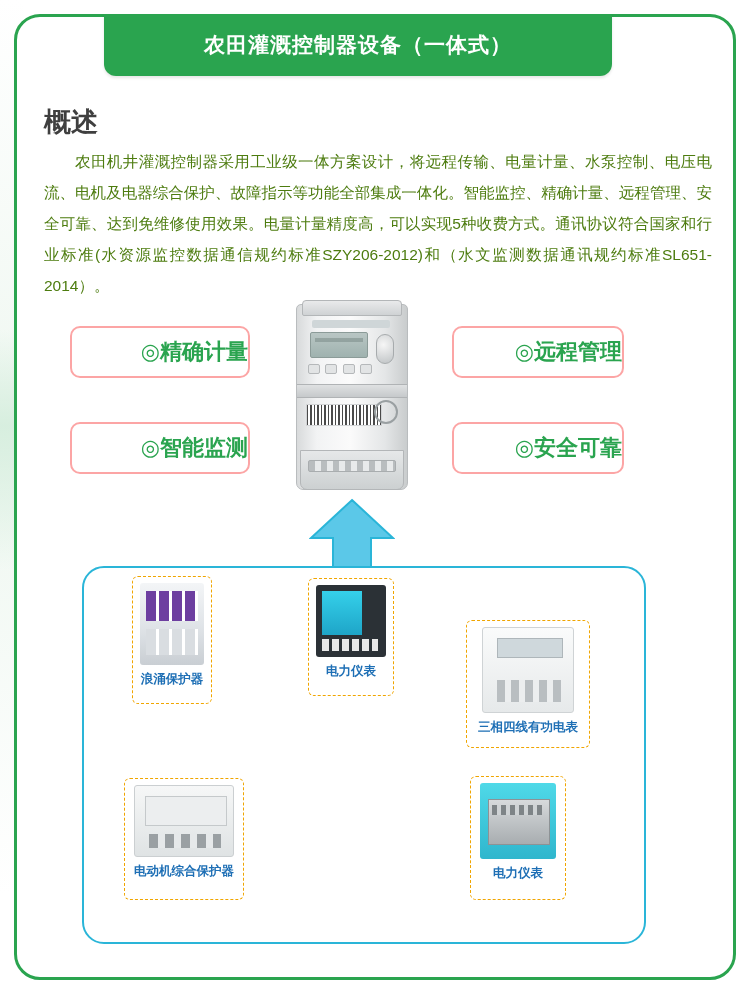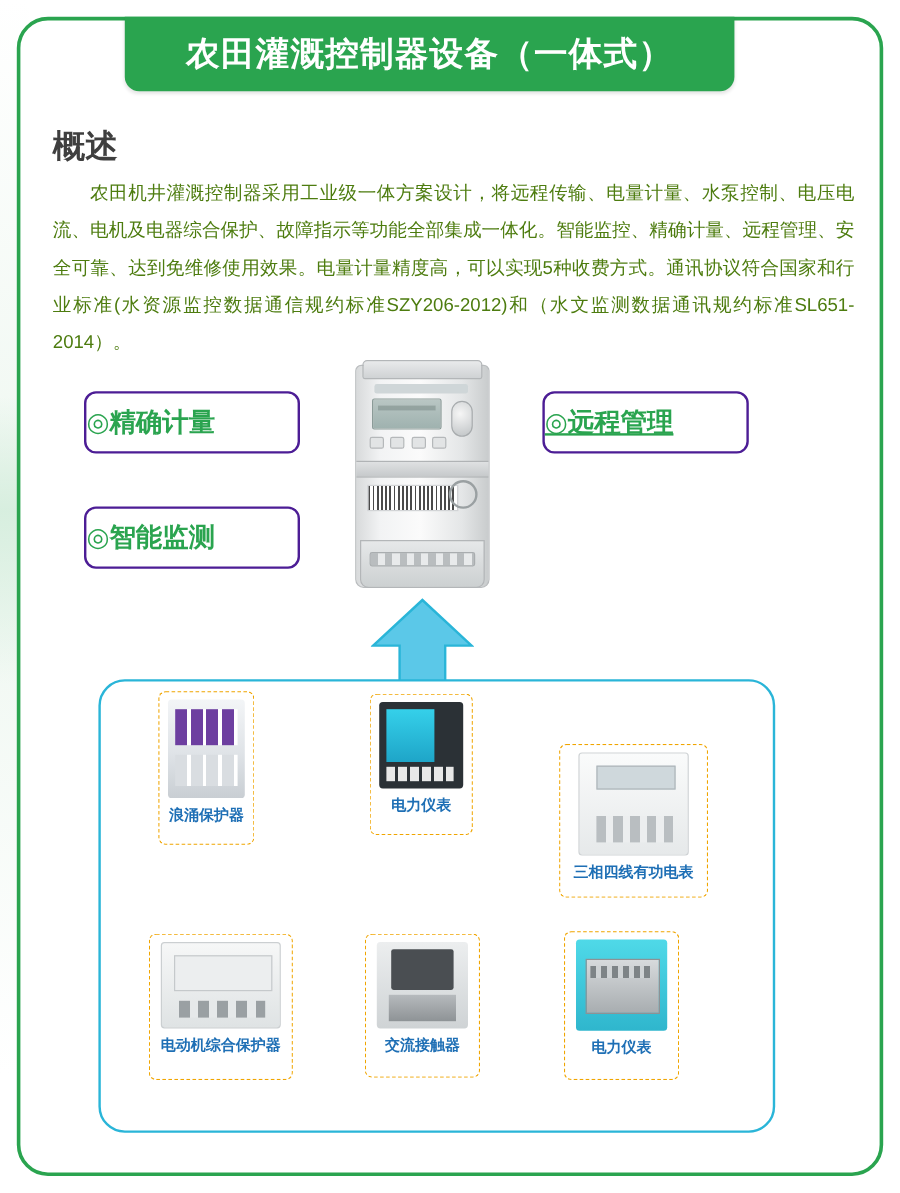--- a/index.html
+++ b/index.html
@@ -46,21 +46,21 @@
     width: 508px; height: 62px;
     background: #2aa44f;
     border-radius: 0 0 12px 12px;
     display: flex;
     align-items: center;
     justify-content: center;
     box-shadow: 0 2px 3px rgba(0,0,0,0.10);
   }
   .banner-title {
     color: #ffffff;
-    font-size: 28px;
+    font-size: 21px;
     font-weight: bold;
     letter-spacing: 1px;
     font-family: Liberation Serif, serif;
   }
 
   
   .section-title {
     position: absolute;
     left: 44px; top: 104px;
     font-size: 27px;
@@ -76,35 +76,35 @@
     line-height: 31px;
     color: #4d7c0f;
     text-align: justify;
     text-indent: 2em;
     font-family: Liberation Sans, sans-serif;
   }
 
   
   .feature {
     position: absolute;
-    border: 2px solid #4c1d95;
+    border: 2px solid #fca5a5;
     border-radius: 10px;
     background: #ffffff;
     display: flex;
     align-items: center;
-    justify-content: flex-start;
+    justify-content: flex-end;
     color: #2aa44f;
     font-size: 22px;
     font-weight: bold;
     font-family: "DejaVu Sans", sans-serif;
     white-space: nowrap;
   }
   .f1 { left: 70px;  top: 326px; width: 180px; height: 52px; }
   .f2 { left: 70px;  top: 422px; width: 180px; height: 52px; }
-  .f3 { left: 452px; top: 326px; width: 172px; height: 52px; text-decoration: underline; }
+  .f3 { left: 452px; top: 326px; width: 172px; height: 52px; }
   .f4 { left: 452px; top: 422px; width: 172px; height: 52px; }
 
   
   .device {
     position: absolute;
     left: 288px; top: 300px;
     width: 128px; height: 198px;
   }
   .dev-body {
     position: absolute; left: 8px; top: 4px;
@@ -318,20 +318,23 @@
   <div class="overview-text">农田机井灌溉控制器采用工业级一体方案设计，将远程传输、电量计量、水泵控制、电压电流、电机及电器综合保护、故障指示等功能全部集成一体化。智能监控、精确计量、远程管理、安全可靠、达到免维修使用效果。电量计量精度高，可以实现5种收费方式。通讯协议符合国家和行业标准(水资源监控数据通信规约标准SZY206-2012)和（水文监测数据通讯规约标准SL651-2014）。</div>
 
   <div class="feature f1">
     <span>◎精确计量</span>
   </div>
   <div class="feature f2">
     <span>◎智能监测</span>
   </div>
   <div class="feature f3">
     <span>◎远程管理</span>
+  </div>
+  <div class="feature f4">
+    <span>◎安全可靠</span>
   </div>
 
   <div class="device">
     <div class="dev-body"></div>
     <div class="dev-top"></div>
     <div class="dev-label"></div>
     <div class="dev-lcd"></div>
     <div class="dev-knob"></div>
     <div class="dev-btns">
       <span></span>
@@ -367,23 +370,19 @@
   <div class="comp c3">
     <div class="thumb"></div>
     <div class="cap">三相四线有功电表</div>
   </div>
 
   <div class="comp c4">
     <div class="thumb"></div>
     <div class="cap">电动机综合保护器</div>
   </div>
 
-  <div class="comp c5">
-    <div class="thumb"></div>
-    <div class="cap">交流接触器</div>
-  </div>
 
   <div class="comp c6">
     <div class="thumb"></div>
     <div class="cap">电力仪表</div>
   </div>
 
 </div>
 
 </body></html>

